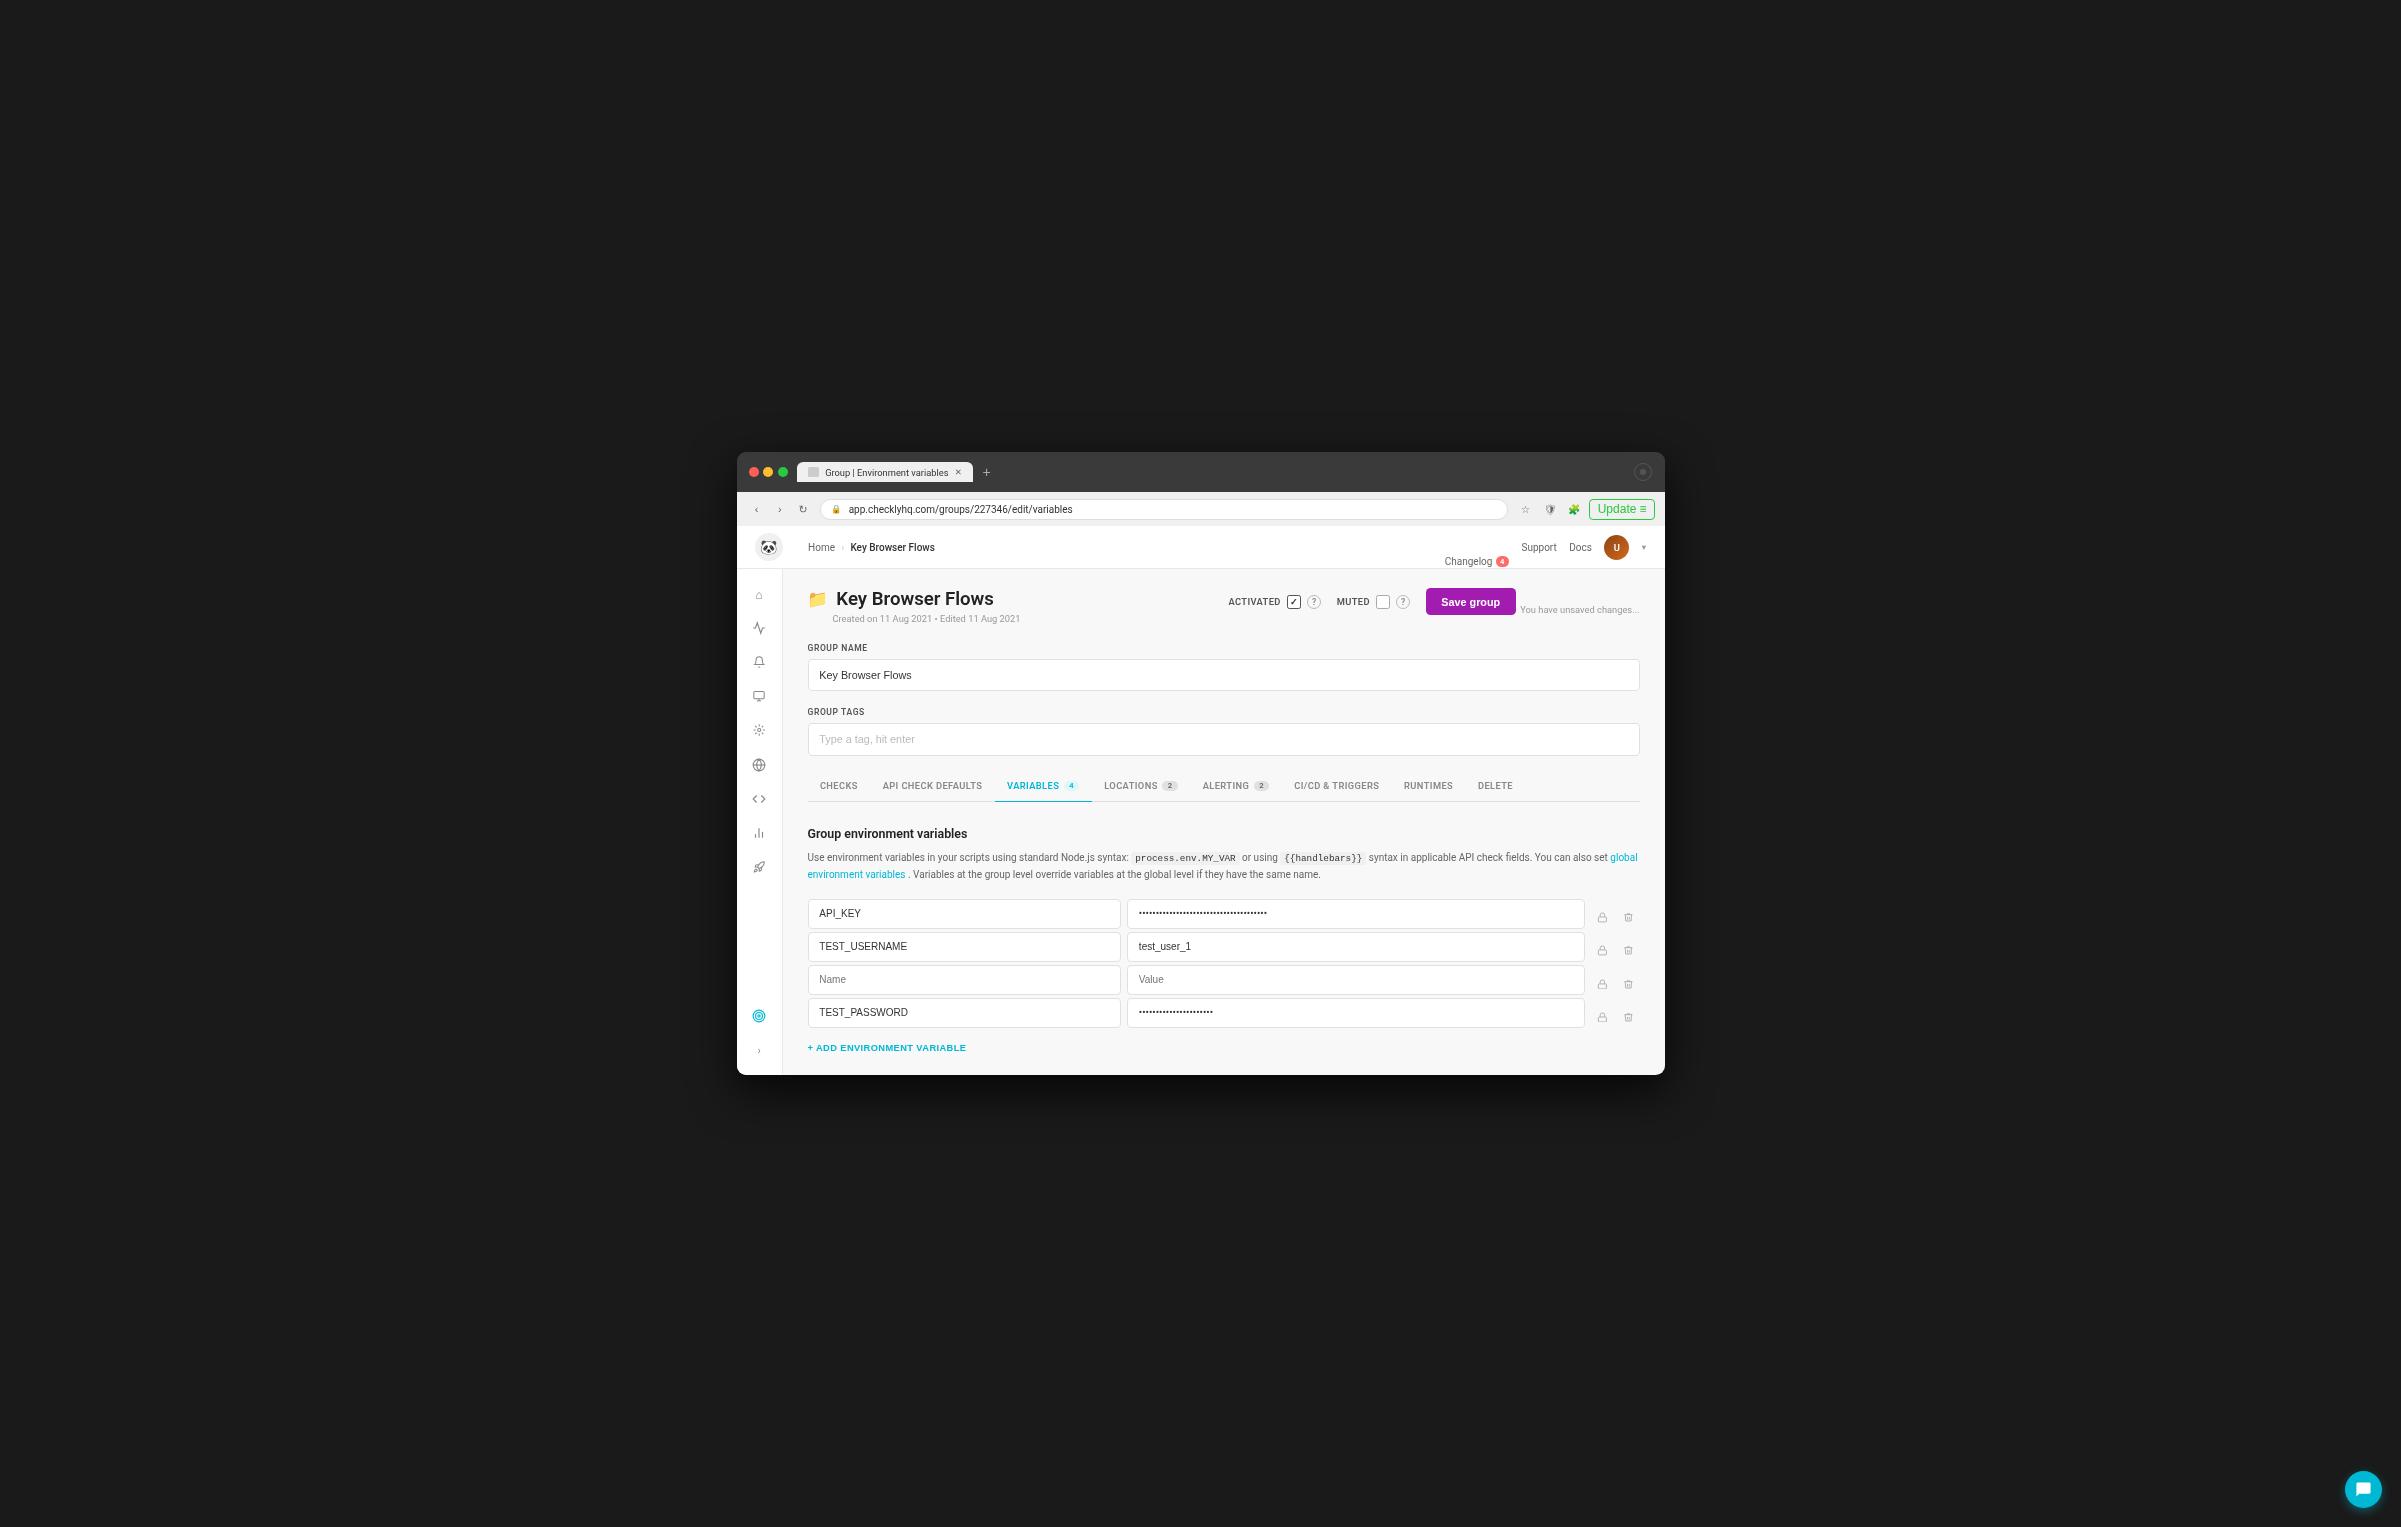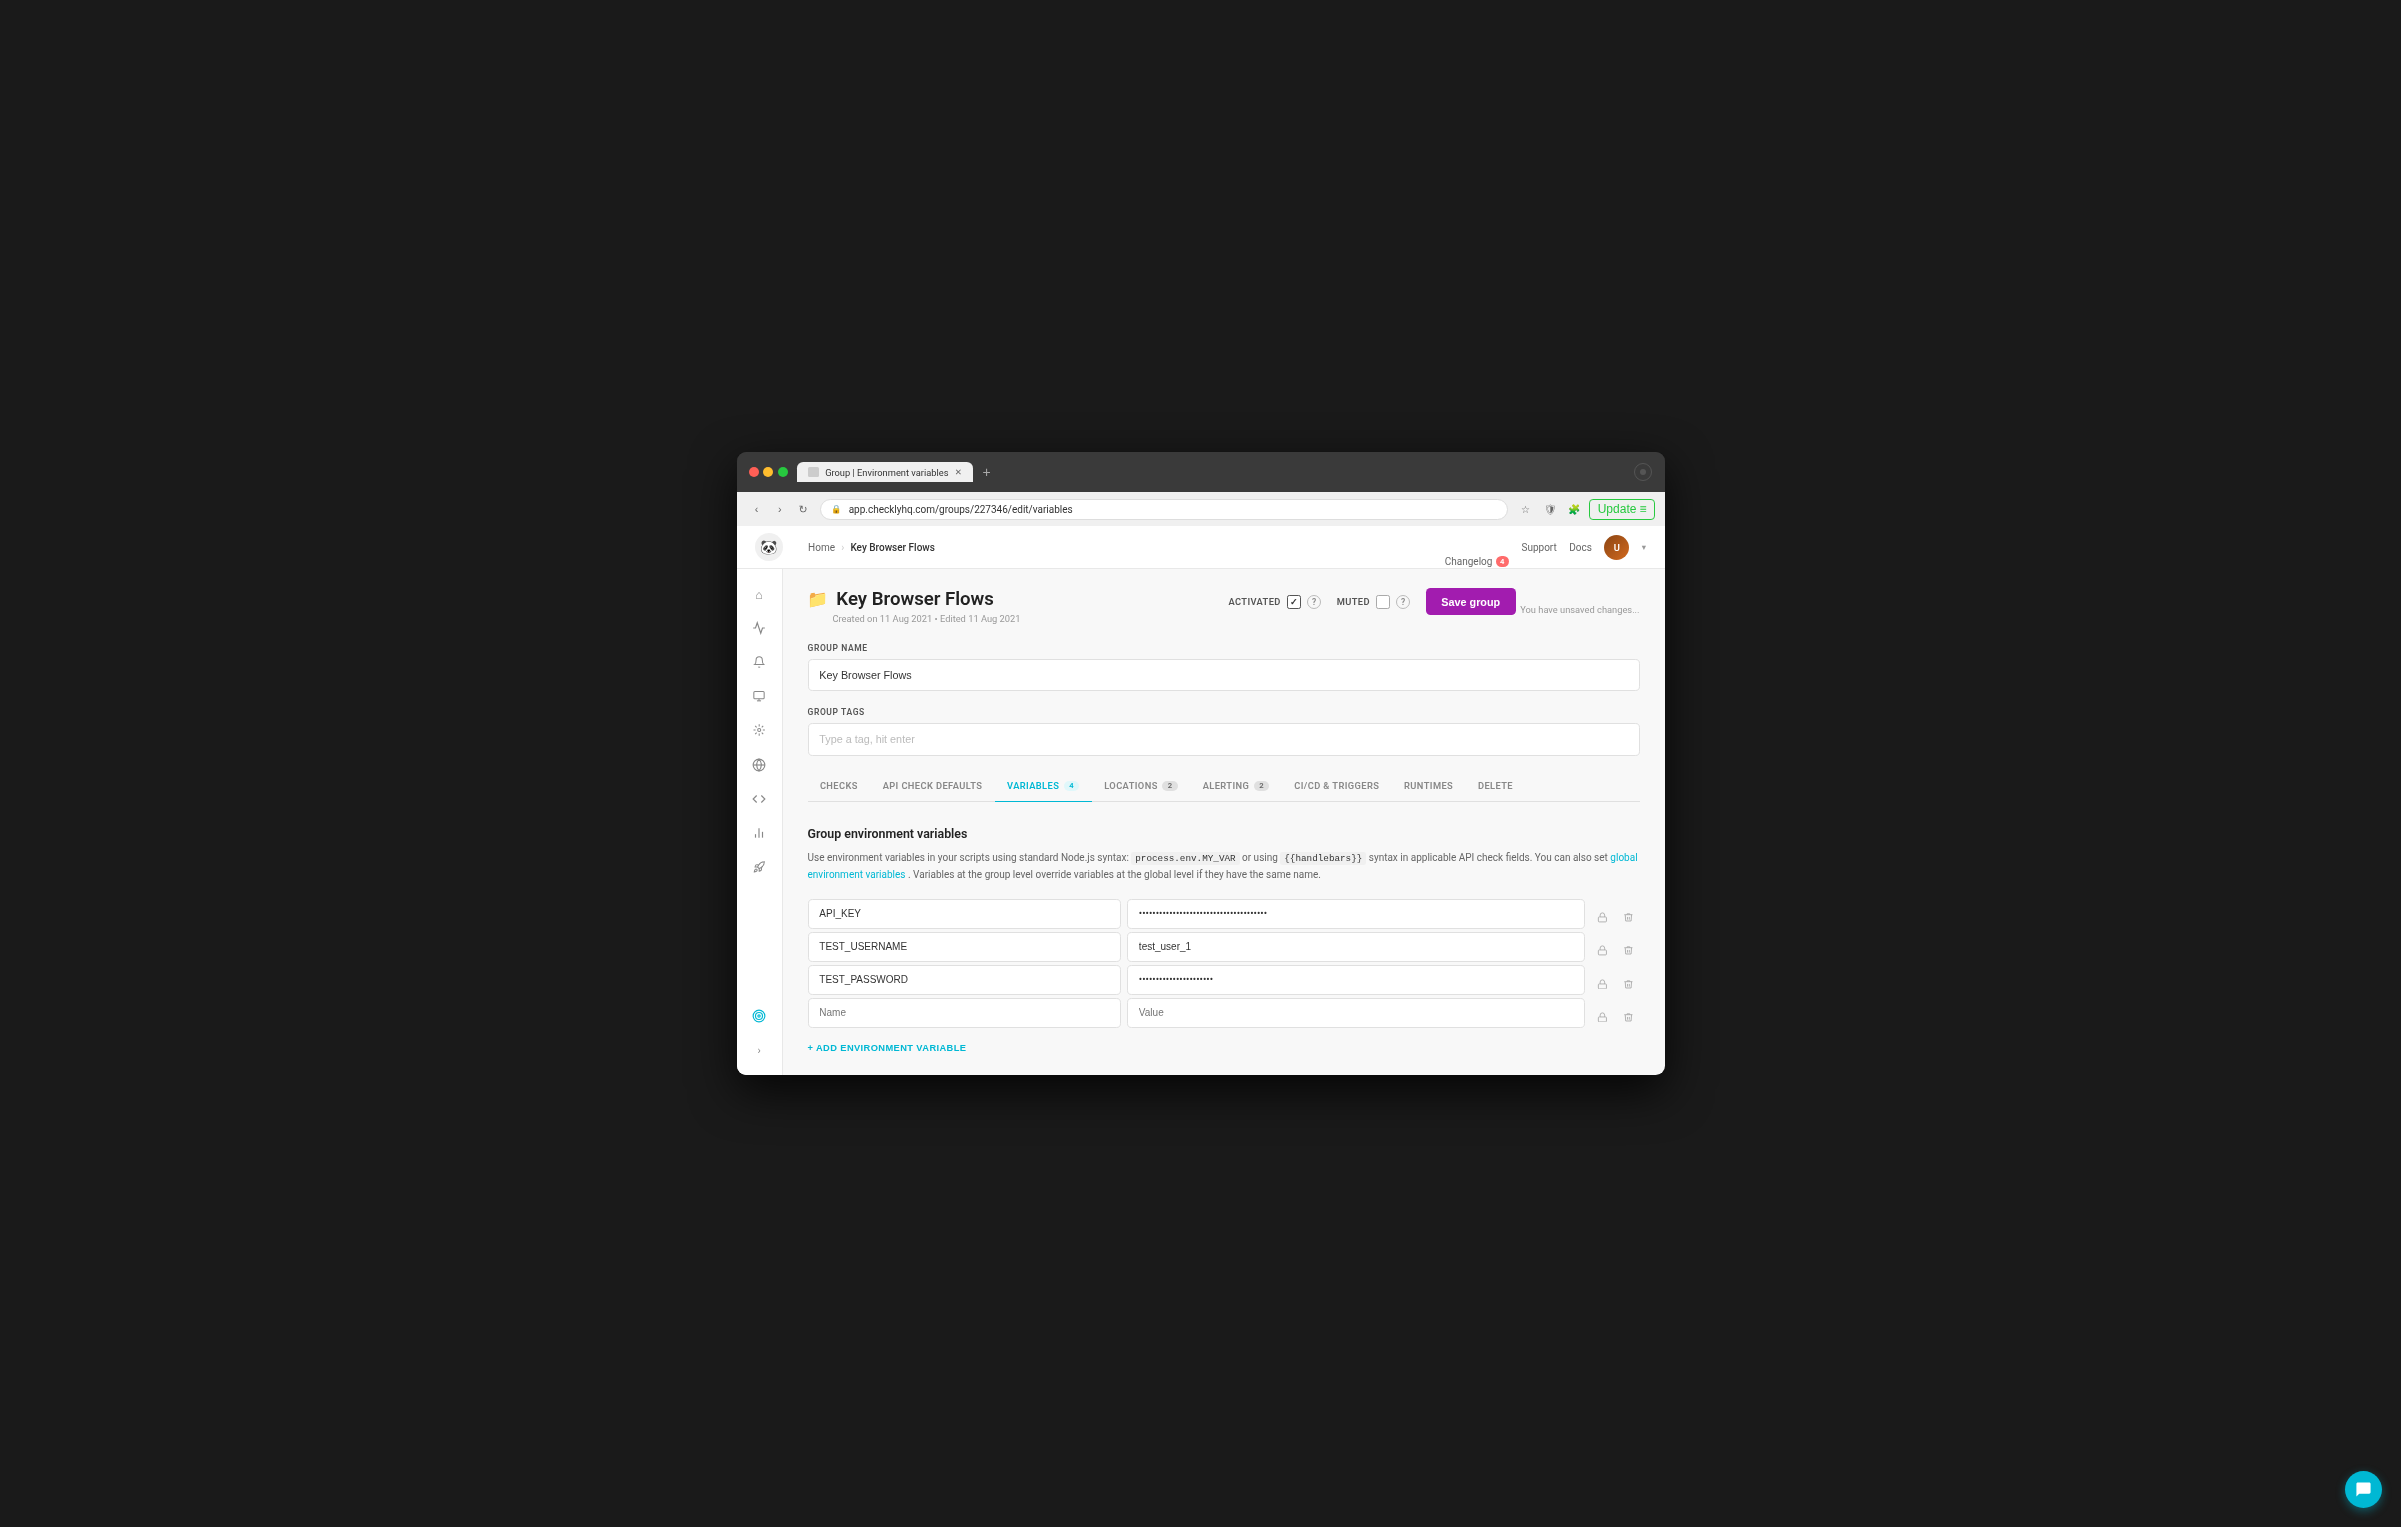--- a/index.html
+++ b/index.html
@@ -871,61 +871,61 @@
                     <polyline points="3 6 5 6 21 6"></polyline>
                     <path d="M19 6l-1 14H6L5 6"></path>
                     <path d="M10 11v6M14 11v6"></path>
                     <path d="M9 6V4h6v2"></path>
                   </svg>
                 </button>
               </div>
             </div>
 
             <div class="env-var-row">
+              <input class="env-var-name env-var-placeholder" type="text" placeholder="Name" style="">
+              <input class="env-var-value env-var-placeholder" type="text" placeholder="Value" style="">
+              <div class="env-var-actions">
+                <button class="env-icon-btn">
+                  <svg width="10.8" height="10.8" viewBox="0 0 24 24" fill="none" stroke="currentColor" stroke-width="2">
+                    <rect x="3" y="11" width="18" height="11" rx="2" ry="2"></rect>
+                    <path d="M7 11V7a5 5 0 0 1 10 0v4"></path>
+                  </svg>
+                </button>
+                <button class="env-icon-btn">
+                  <svg width="10.8" height="10.8" viewBox="0 0 24 24" fill="none" stroke="currentColor" stroke-width="2">
+                    <polyline points="3 6 5 6 21 6"></polyline>
+                    <path d="M19 6l-1 14H6L5 6"></path>
+                    <path d="M10 11v6M14 11v6"></path>
+                    <path d="M9 6V4h6v2"></path>
+                  </svg>
+                </button>
+              </div>
+            </div>
+
+            <div class="env-var-row">
               <input class="env-var-name" type="text" value="TEST_PASSWORD" readonly="" style="">
               <div class="env-var-value">••••••••••••••••••••••</div>
               <div class="env-var-actions">
                 <button class="env-icon-btn">
                   <svg width="10.8" height="10.8" viewBox="0 0 24 24" fill="none" stroke="currentColor" stroke-width="2">
                     <rect x="3" y="11" width="18" height="11" rx="2" ry="2"></rect>
                     <path d="M7 11V7a5 5 0 0 1 10 0v4"></path>
                   </svg>
                 </button>
                 <button class="env-icon-btn">
                   <svg width="10.8" height="10.8" viewBox="0 0 24 24" fill="none" stroke="currentColor" stroke-width="2">
                     <polyline points="3 6 5 6 21 6"></polyline>
                     <path d="M19 6l-1 14H6L5 6"></path>
                     <path d="M10 11v6M14 11v6"></path>
                     <path d="M9 6V4h6v2"></path>
                   </svg>
                 </button>
               </div>
             </div>
 
-            <div class="env-var-row">
-              <input class="env-var-name env-var-placeholder" type="text" placeholder="Name" style="">
-              <input class="env-var-value env-var-placeholder" type="text" placeholder="Value" style="">
-              <div class="env-var-actions">
-                <button class="env-icon-btn">
-                  <svg width="10.8" height="10.8" viewBox="0 0 24 24" fill="none" stroke="currentColor" stroke-width="2">
-                    <rect x="3" y="11" width="18" height="11" rx="2" ry="2"></rect>
-                    <path d="M7 11V7a5 5 0 0 1 10 0v4"></path>
-                  </svg>
-                </button>
-                <button class="env-icon-btn">
-                  <svg width="10.8" height="10.8" viewBox="0 0 24 24" fill="none" stroke="currentColor" stroke-width="2">
-                    <polyline points="3 6 5 6 21 6"></polyline>
-                    <path d="M19 6l-1 14H6L5 6"></path>
-                    <path d="M10 11v6M14 11v6"></path>
-                    <path d="M9 6V4h6v2"></path>
-                  </svg>
-                </button>
-              </div>
-            </div>
-
           </div>
 
           <button class="add-var-btn">+ ADD ENVIRONMENT VARIABLE</button>
 
         </div>
 
       </div>
     </div>
   </div>
 

